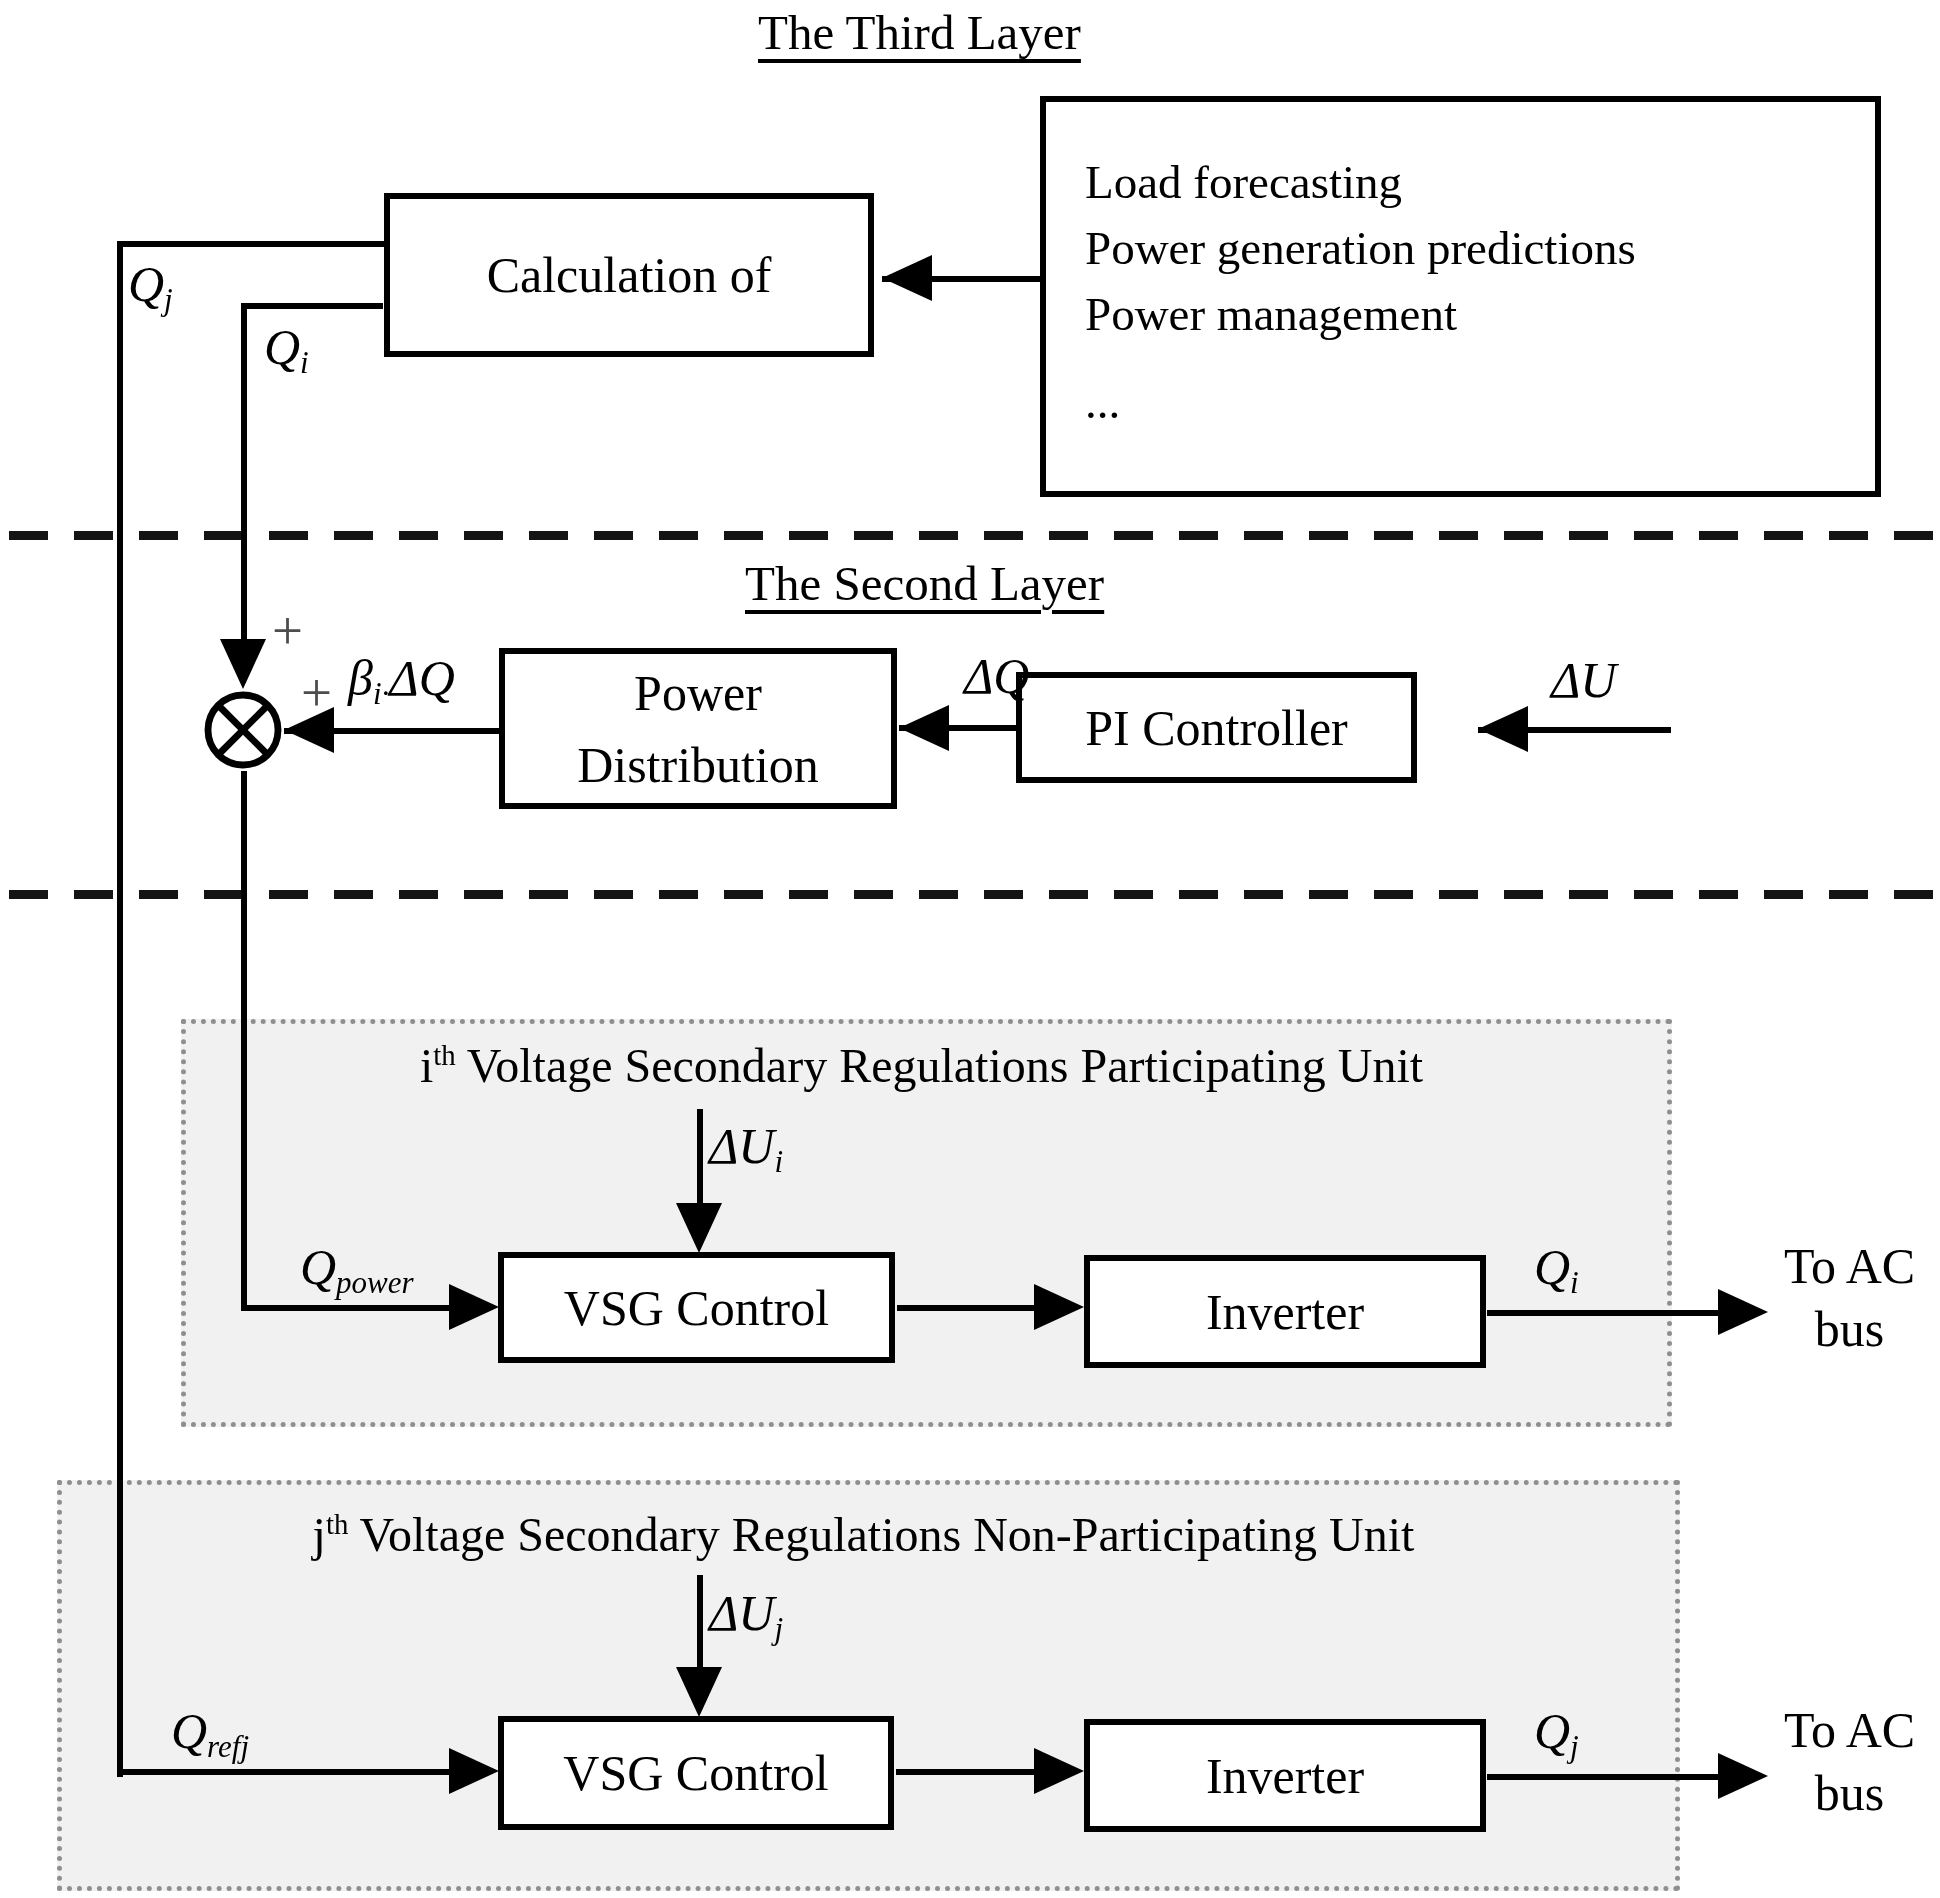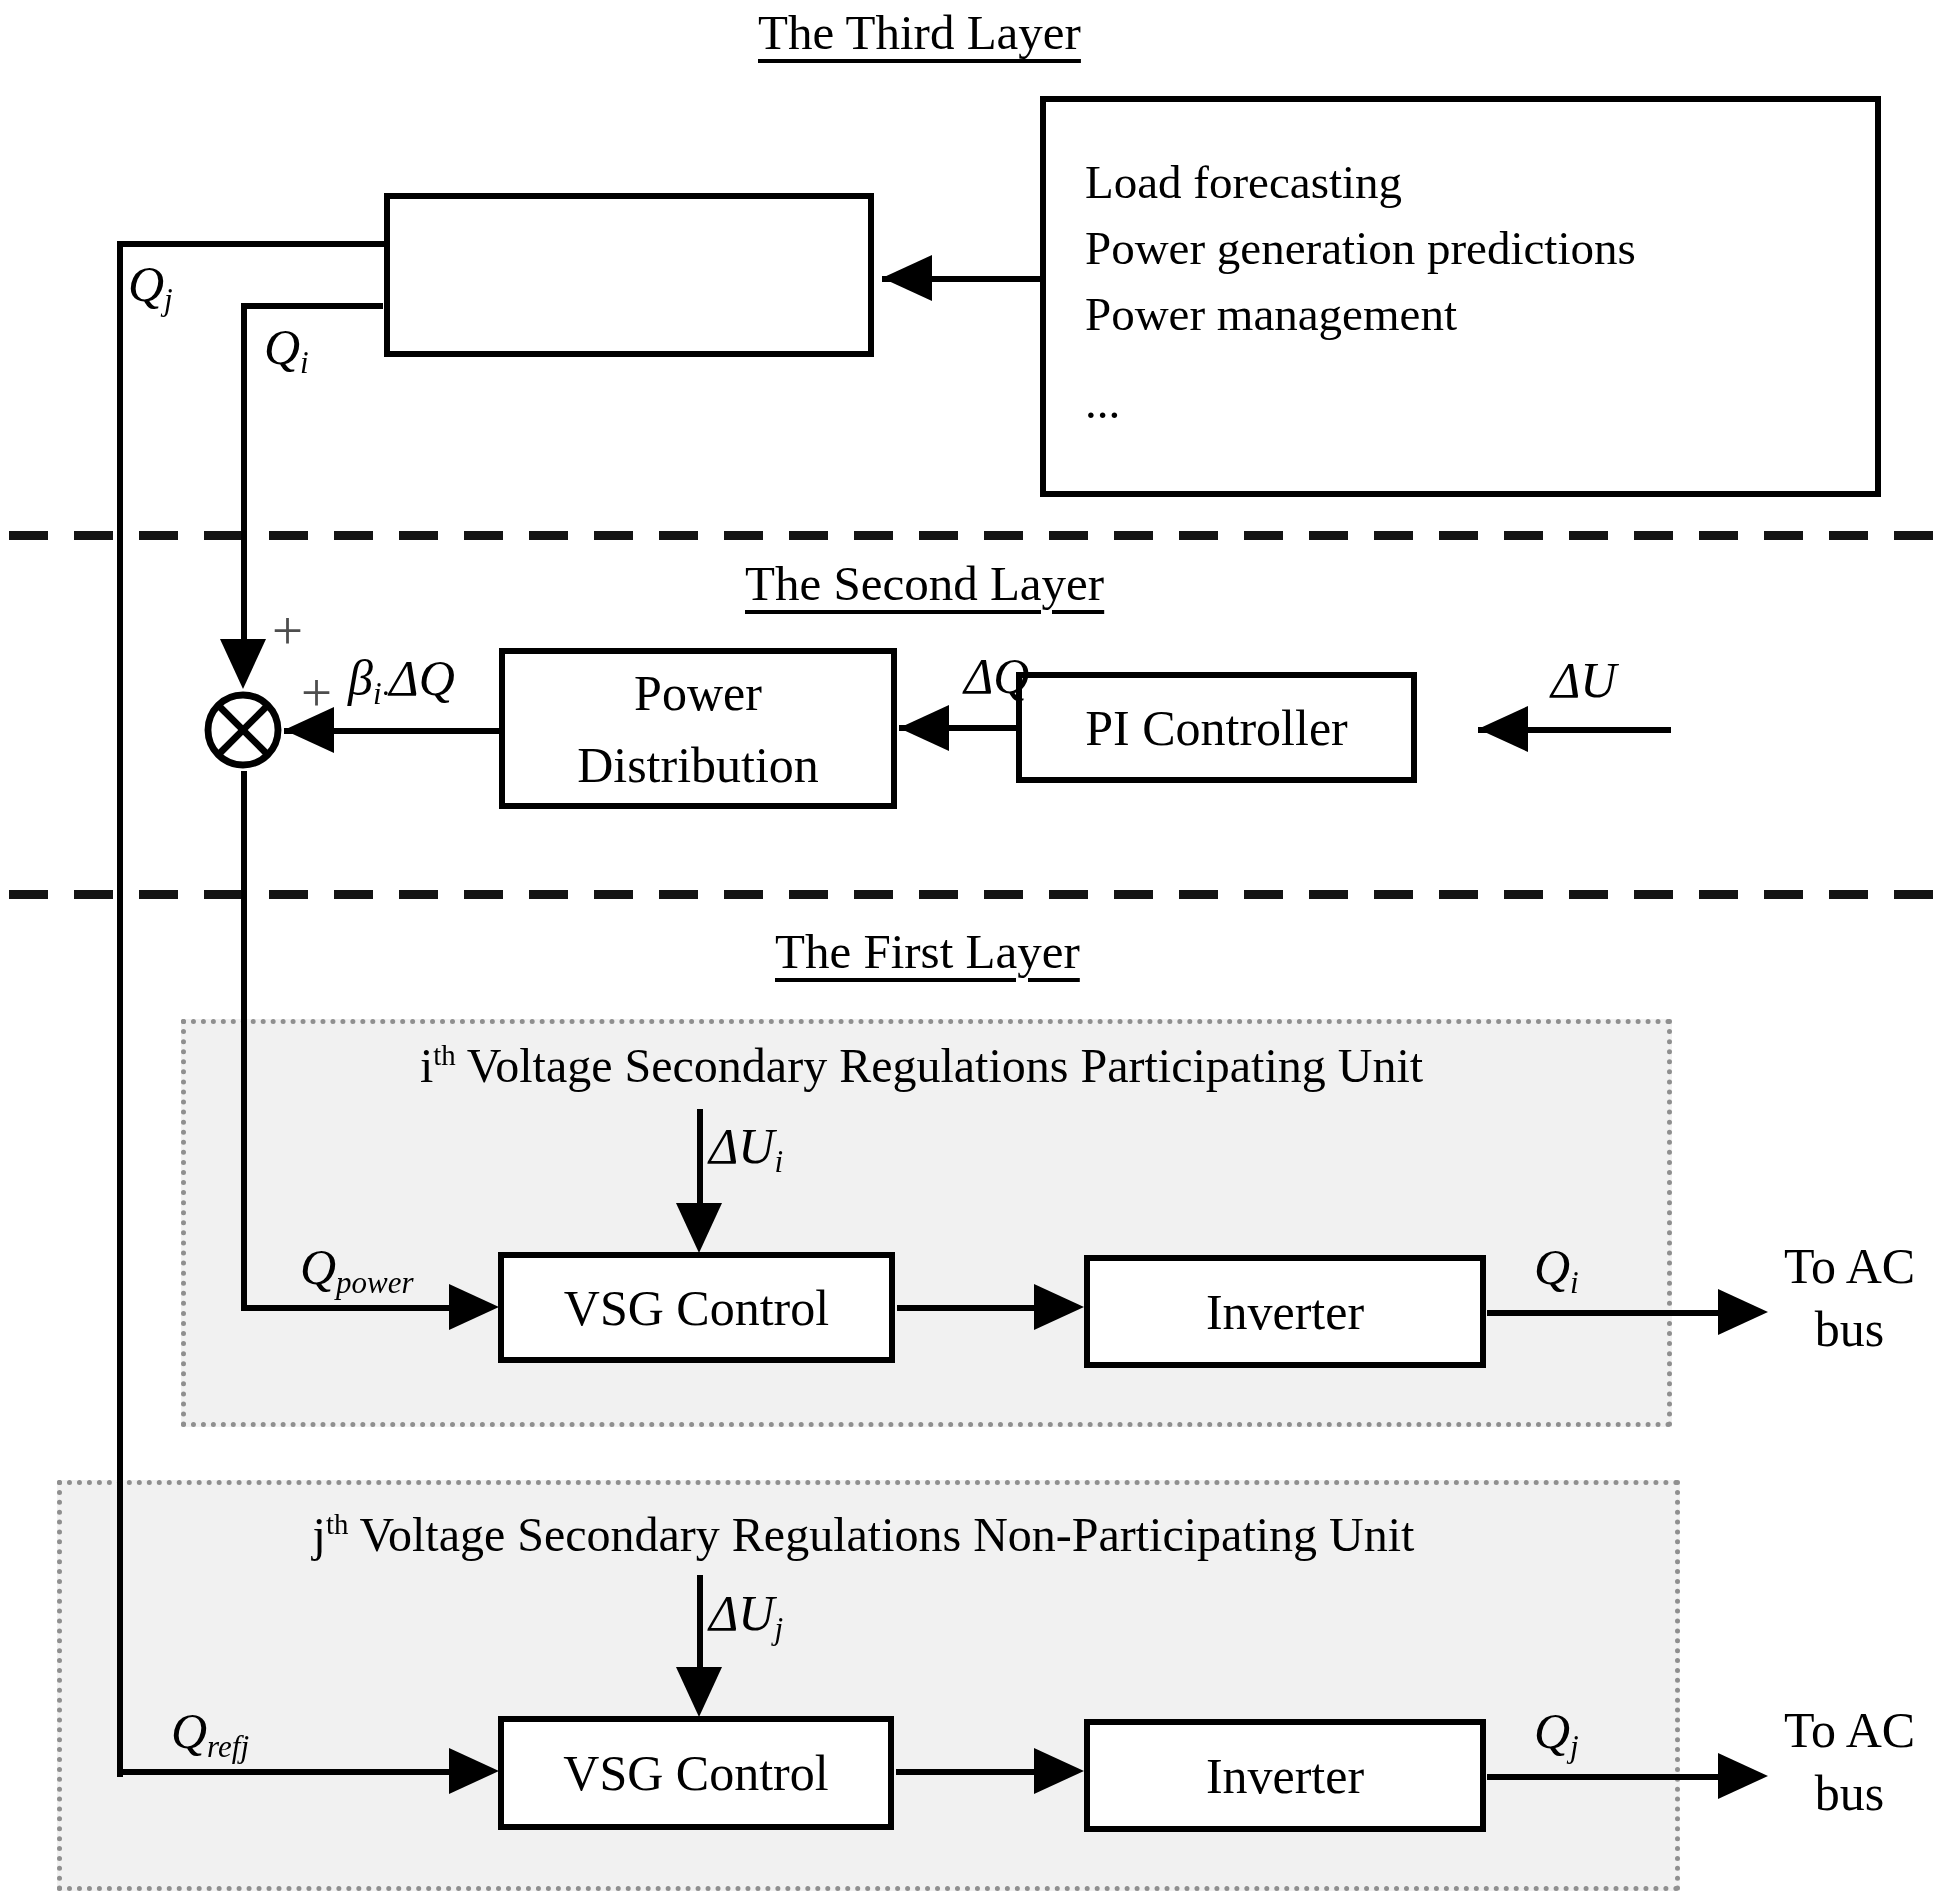--- a/index.html
+++ b/index.html
@@ -87,20 +87,21 @@
   <div class="hl" style="left:1487px;top:1774px;width:233px;"></div>
   <div class="ar" style="left:1718px;top:1753px;"></div>
 
   <svg style="position:absolute;left:202px;top:689px;" width="82" height="82" viewBox="0 0 96 96">
     <circle cx="48" cy="48" r="41" fill="#ffffff" stroke="#000000" stroke-width="8"></circle>
     <line x1="19" y1="19" x2="77" y2="77" stroke="#000000" stroke-width="8"></line>
     <line x1="77" y1="19" x2="19" y2="77" stroke="#000000" stroke-width="8"></line>
   </svg>
 
   <div class="box" style="left:384px;top:193px;width:478px;height:152px;">
+    <div>Calculation of</div>
   </div>
 
   <div class="box" style="left:1040px;top:96px;width:778px;height:342px;align-items:flex-start;justify-content:flex-start;padding:47px 12px 0 39px;font-size:47px;line-height:66px;text-align:left;">
     <div class="info-line">Load forecasting</div>
     <div class="info-line">Power generation predictions</div>
     <div class="info-line">Power management</div>
     <div class="info-line" style="margin-top:22px;">...</div>
   </div>
 
   <div class="box" style="left:499px;top:648px;width:386px;height:149px;">
@@ -123,21 +124,20 @@
   <div class="box" style="left:498px;top:1716px;width:384px;height:102px;">
     <div>VSG Control</div>
   </div>
 
   <div class="box" style="left:1084px;top:1719px;width:390px;height:101px;">
     <div>Inverter</div>
   </div>
 
   <div class="layer-title" style="left:745px;top:555px;">The Second Layer</div>
   <div class="layer-title" style="left:758px;top:4.3px;">The Third Layer</div>
-  <div class="layer-title" style="left:775px;top:923px;">The First Layer</div>
 
   <div class="unit-title" style="left:181px;top:1038px;width:1481px;">
     <span>i</span><sup>th</sup><span> Voltage Secondary Regulations Participating Unit</span>
   </div>
   <div class="unit-title" style="left:57px;top:1507px;width:1613px;">
     <span>j</span><sup>th</sup><span> Voltage Secondary Regulations Non-Participating Unit</span>
   </div>
 
   <div class="sig" style="left:128px;top:255px;">
     <span>Q</span><sub>j</sub>

